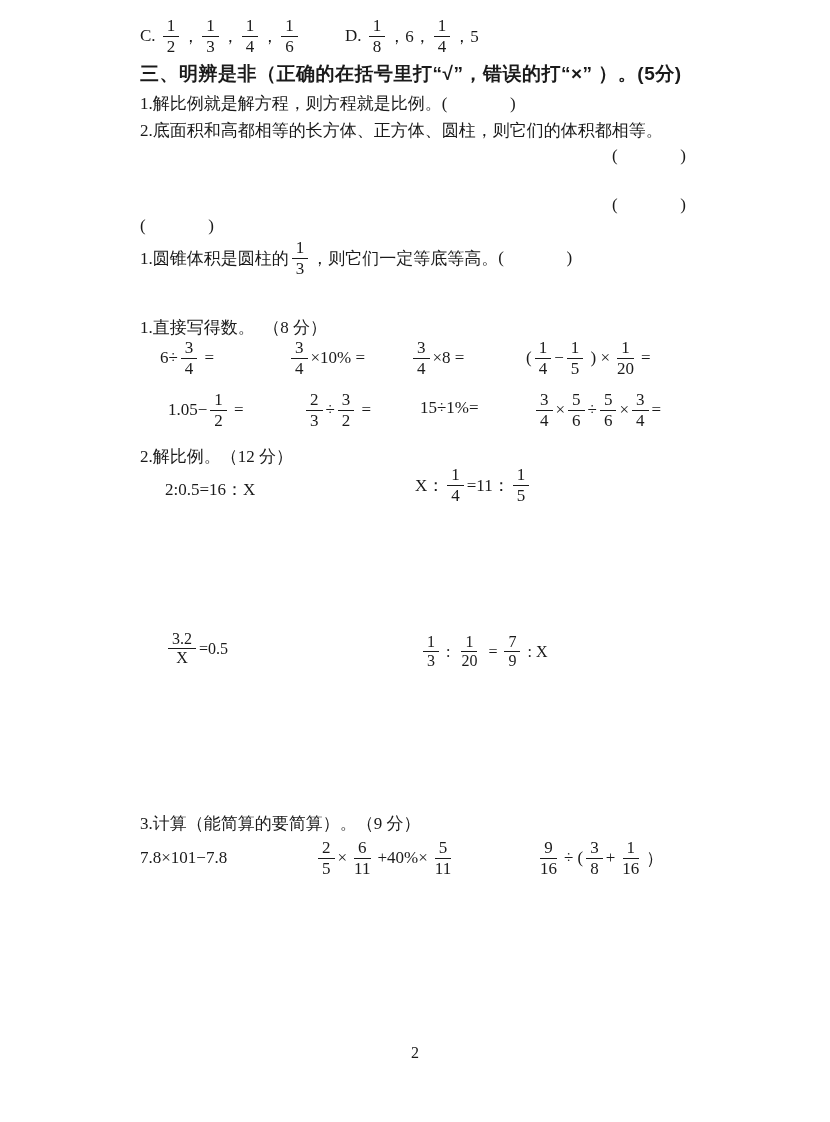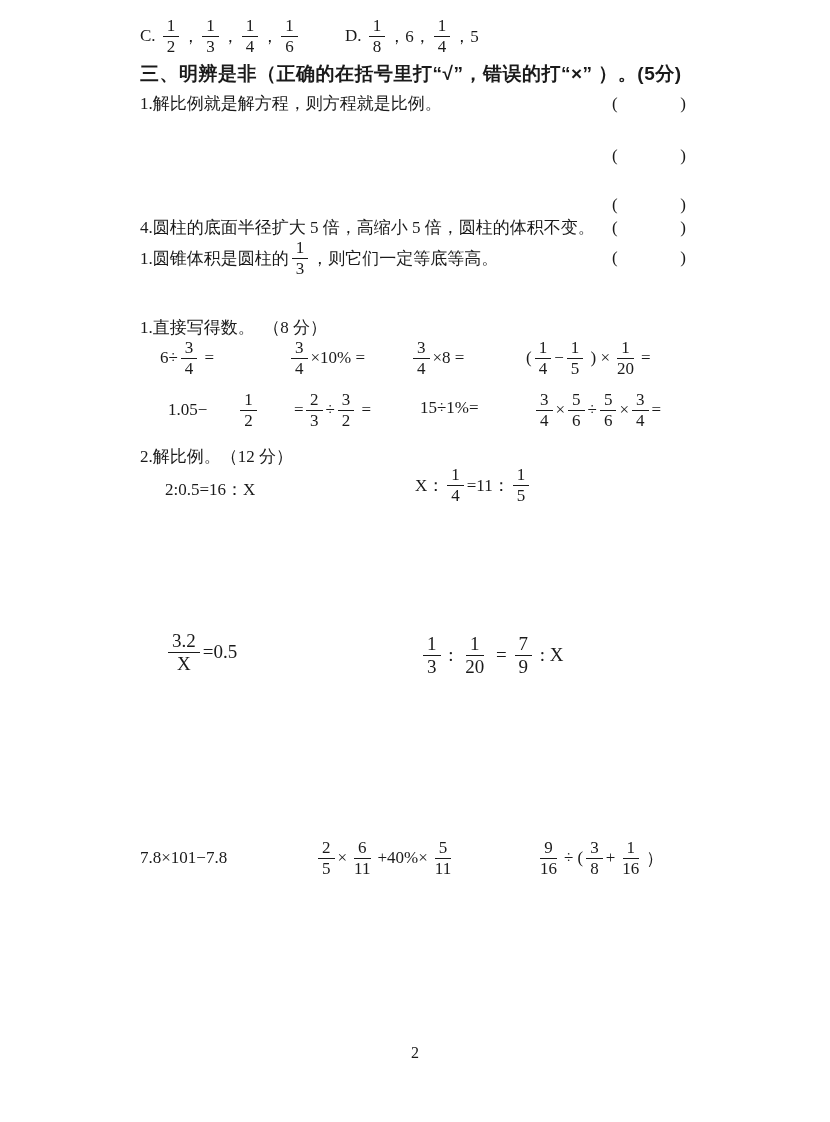--- a/index.html
+++ b/index.html
@@ -17,21 +17,21 @@
   .heading{
     font-family:"Liberation Sans","DejaVu Sans",sans-serif;
     font-weight:700;
     font-size:19px;
     letter-spacing:0.5px;
     white-space:pre;
   }
   .item-text{white-space:pre;}
   .row-flex{
     display:flex;
-    justify-content:space-between;
+    justify-content:flex-start;
     align-items:center;
     width:546px;
   }
   .bracket{
     display:inline-flex;
     justify-content:space-between;
     width:74px;
     flex:0 0 auto;
   }
   .bracket-line{width:546px;text-align:right;}
@@ -44,57 +44,59 @@
   .frac{
     display:inline-flex;
     flex-direction:column;
     align-items:center;
     margin:0 3px;
     line-height:1.15;
     text-align:center;
   }
   .frac .num{display:block;padding:0 4px;border-bottom:1.4px solid #1a1a1a;}
   .frac .den{display:block;padding:0 4px;}
-  .big{font-size:19px;}
+  .big{font-size:16px;}
   .page-num{width:830px;text-align:center;font-size:16px;}
 </style>
 </head>
 <body>
 
 <div class="page">
 
   <div class="abs expr" style="left:140px;top:16px;"><span>C. </span><span class="frac"><span class="num">1</span><span class="den">2</span></span><span>，</span><span class="frac"><span class="num">1</span><span class="den">3</span></span><span>，</span><span class="frac"><span class="num">1</span><span class="den">4</span></span><span>，</span><span class="frac"><span class="num">1</span><span class="den">6</span></span></div>
   <div class="abs expr" style="left:345px;top:16px;"><span>D. </span><span class="frac"><span class="num">1</span><span class="den">8</span></span><span>，6，</span><span class="frac"><span class="num">1</span><span class="den">4</span></span><span>，5</span></div>
 
   <div class="abs heading" style="left:140px;top:61px;text-align:center;">三、明辨是非（正确的在括号里打“√”，错误的打“×” ）。(5分)</div>
 
   <div class="abs row-flex" style="left:140px;top:92px;">
     <span class="expr"><span>1.解比例就是解方程，则方程就是比例。</span></span>
     <span class="bracket">
       <span>(</span>
       <span>)</span>
     </span>
   </div>
 
+  <div class="abs" style="left:140px;top:119px;">
+    <span class="expr"><span>2.底面积和高都相等的长方体、正方体、圆柱，则它们的体积都相等。</span></span>
+  </div>
   <div class="abs bracket-line" style="left:140px;top:146px;">
     <span class="bracket">
       <span>(</span>
       <span>)</span>
     </span>
   </div>
 
   <div class="abs bracket-line" style="left:140px;top:195px;">
     <span class="bracket">
       <span>(</span>
       <span>)</span>
     </span>
   </div>
 
   <div class="abs row-flex" style="left:140px;top:216px;">
-    <span class="expr"><span>4.圆柱的底面半径扩大 5 倍，高缩小 5 倍，圆柱的体积不变。</span></span>
     <span class="bracket">
       <span>(</span>
       <span>)</span>
     </span>
   </div>
 
   <div class="abs row-flex" style="left:140px;top:238px;">
     <span class="expr"><span>1.圆锥体积是圆柱的</span><span class="frac"><span class="num">1</span><span class="den">3</span></span><span>，则它们一定等底等高。</span></span>
     <span class="bracket">
       <span>(</span>
@@ -103,33 +105,34 @@
   </div>
 
 
   <div class="abs item-text" style="left:140px;top:316px;">1.直接写得数。  （8 分）</div>
 
   <div class="abs expr" style="left:160px;top:338px;"><span>6÷</span><span class="frac"><span class="num">3</span><span class="den">4</span></span><span> =</span></div>
   <div class="abs expr" style="left:288px;top:338px;"><span class="frac"><span class="num">3</span><span class="den">4</span></span><span>×10% =</span></div>
   <div class="abs expr" style="left:410px;top:338px;"><span class="frac"><span class="num">3</span><span class="den">4</span></span><span>×8 =</span></div>
   <div class="abs expr" style="left:526px;top:338px;"><span>(</span><span class="frac"><span class="num">1</span><span class="den">4</span></span><span>−</span><span class="frac"><span class="num">1</span><span class="den">5</span></span><span> ) ×</span><span class="frac"><span class="num">1</span><span class="den">20</span></span><span>=</span></div>
 
-  <div class="abs expr" style="left:168px;top:390px;gap:30px;"><span>1.05−</span><span class="frac"><span class="num">1</span><span class="den">2</span></span><span> =</span></div>
+  <div class="abs expr" style="left:168px;top:390px;"><span>1.05−</span><span class="frac"><span class="num">1</span><span class="den">2</span></span><span> =</span></div>
   <div class="abs expr" style="left:303px;top:390px;"><span class="frac"><span class="num">2</span><span class="den">3</span></span><span>÷</span><span class="frac"><span class="num">3</span><span class="den">2</span></span><span> =</span></div>
   <div class="abs expr" style="left:420px;top:398px;"><span>15÷1%=</span></div>
   <div class="abs expr" style="left:533px;top:390px;"><span class="frac"><span class="num">3</span><span class="den">4</span></span><span>×</span><span class="frac"><span class="num">5</span><span class="den">6</span></span><span>÷</span><span class="frac"><span class="num">5</span><span class="den">6</span></span><span>×</span><span class="frac"><span class="num">3</span><span class="den">4</span></span><span>=</span></div>
 
   <div class="abs item-text" style="left:140px;top:445px;">2.解比例。（12 分）</div>
 
   <div class="abs expr" style="left:165px;top:478px;"><span>2:0.5=16：X</span></div>
   <div class="abs expr" style="left:415px;top:465px;"><span>X：</span><span class="frac"><span class="num">1</span><span class="den">4</span></span><span>=11：</span><span class="frac"><span class="num">1</span><span class="den">5</span></span></div>
 
   <div class="abs expr big" style="left:165px;top:630px;"><span class="frac"><span class="num">3.2</span><span class="den">X</span></span><span>=0.5</span></div>
   <div class="abs expr big" style="left:420px;top:633px;"><span class="frac"><span class="num">1</span><span class="den">3</span></span><span> : </span><span class="frac"><span class="num">1</span><span class="den">20</span></span><span> = </span><span class="frac"><span class="num">7</span><span class="den">9</span></span><span> : X</span></div>
 
+  <div class="abs item-text" style="left:140px;top:812px;">3.计算（能简算的要简算）。（9 分）</div>
 
   <div class="abs expr" style="left:140px;top:848px;"><span>7.8×101−7.8</span></div>
   <div class="abs expr" style="left:315px;top:838px;"><span class="frac"><span class="num">2</span><span class="den">5</span></span><span>×</span><span class="frac"><span class="num">6</span><span class="den">11</span></span><span>+40%×</span><span class="frac"><span class="num">5</span><span class="den">11</span></span></div>
   <div class="abs expr" style="left:533px;top:838px;"><span class="frac"><span class="num">9</span><span class="den">16</span></span><span>÷ (</span><span class="frac"><span class="num">3</span><span class="den">8</span></span><span>+</span><span class="frac"><span class="num">1</span><span class="den">16</span></span><span>）</span></div>
 
   <div class="abs page-num" style="left:0;top:1044px;">2</div>
 
 </div>
 
 </body></html>

